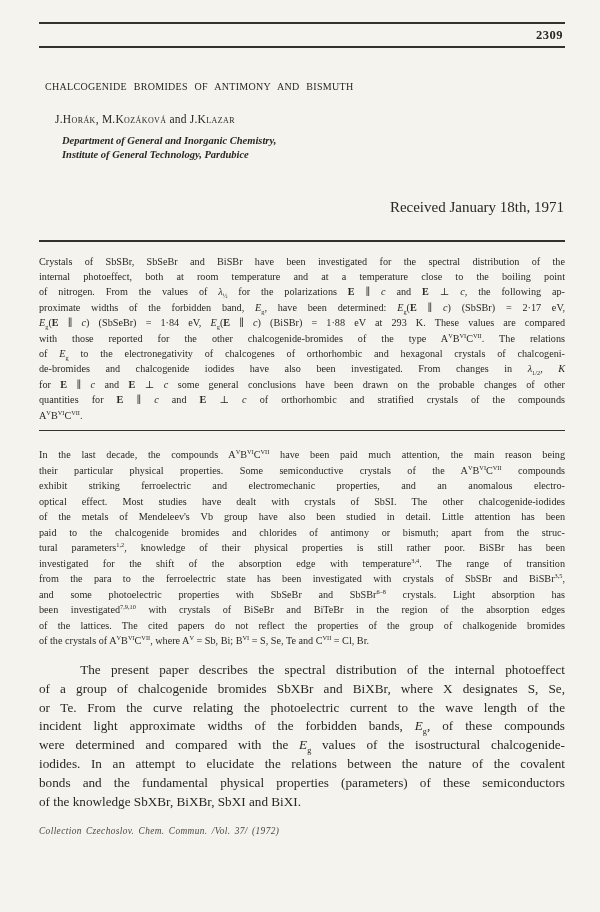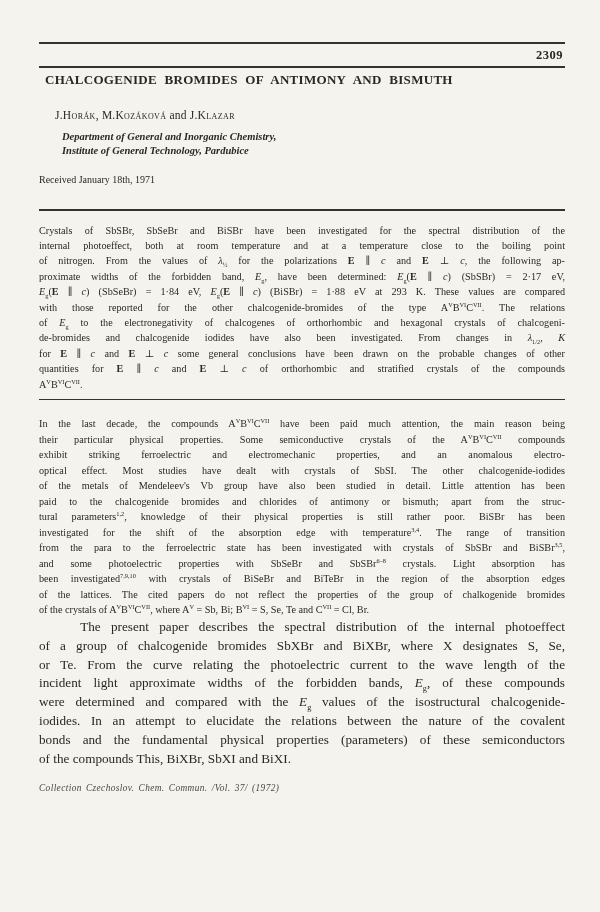--- a/index.html
+++ b/index.html
@@ -6,46 +6,46 @@
   body{
     width:600px;height:912px;
     background:#f5f3ee;
     color:#2b2721;
     font-family:"Liberation Serif","DejaVu Serif",serif;
     overflow:hidden;
   }
   .page{
     box-sizing:border-box;
     width:600px;height:912px;
-    padding:42px 35px 0 39px;
+    padding:22px 35px 0 39px;
   }
   .rule{background:#35322b;height:2px;}
   .rule-thin{height:1.5px;}
   .pageno{
     text-align:right;font-weight:bold;font-size:12.5px;
     line-height:22px;letter-spacing:.5px;padding-right:2px;
   }
   .title{
-    margin:4px 0 0 6px;
-    font-size:13px;font-weight:bold;
+    margin:33px 0 0 6px;
+    font-size:10px;font-weight:normal;
     letter-spacing:.3px;word-spacing:4px;
   }
   .authors{margin:21px 0 0 16px;font-size:11.5px;letter-spacing:.2px;}
   .authors .sc{font-variant:small-caps;letter-spacing:.4px;}
   .affiliation{
     margin:9px 0 7px 23px;
     font-style:italic;font-weight:bold;
     font-size:10.5px;line-height:14px;
   }
-  .received{margin-top:16px;font-size:10px;padding-right:1px;}
+  .received{margin-top:37px;text-align:right;font-size:15px;padding-right:1px;}
   .abstract-top{margin-top:24px;}
   .abstract{margin-top:12px;font-size:10.2px;line-height:15.4px;}
   .abstract-bottom{margin-top:7px;}
   .intro{margin-top:16px;font-size:10.2px;line-height:15.5px;}
-  .bodytext{margin-top:0;font-size:13.2px;line-height:18.8px;}
+  .bodytext{margin-top:12px;font-size:13.2px;line-height:18.8px;}
   .footer{
     margin-top:15px;font-size:9.3px;color:#4c473e;
     letter-spacing:.4px;word-spacing:1.5px;font-style:italic;
   }
   .line{text-align:justify;text-align-last:justify;}
   .line.last{text-align:left;text-align-last:left;}
   sup{font-size:.62em;vertical-align:super;line-height:0;}
   sub{font-size:.62em;vertical-align:sub;line-height:0;}
 </style>
 </head>
@@ -100,17 +100,17 @@
     </div>
 
   <div class="bodytext">
       <div class="line">&nbsp;&nbsp;&nbsp;&nbsp;The present paper describes the spectral distribution of the internal photoeffect</div>
       <div class="line">of a group of chalcogenide bromides SbXBr and BiXBr, where X designates S, Se,</div>
       <div class="line">or Te. From the curve relating the photoelectric current to the wave length of the</div>
       <div class="line">incident light approximate widths of the forbidden bands, <i>E</i><sub>g</sub>, of these compounds</div>
       <div class="line">were determined and compared with the <i>E</i><sub>g</sub> values of the isostructural chalcogenide-</div>
       <div class="line">iodides. In an attempt to elucidate the relations between the nature of the covalent</div>
       <div class="line">bonds and the fundamental physical properties (parameters) of these semiconductors</div>
-      <div class="line last">of the compounds This, BiXBr, SbXI and BiXI.</div>
+      <div class="line last">of the knowledge SbXBr, BiXBr, SbXI and BiXI.</div>
     </div>
 
   <div class="footer">Collection Czechoslov. Chem. Commun. /Vol. 37/ (1972)</div>
 </div>
 
 </body></html>

